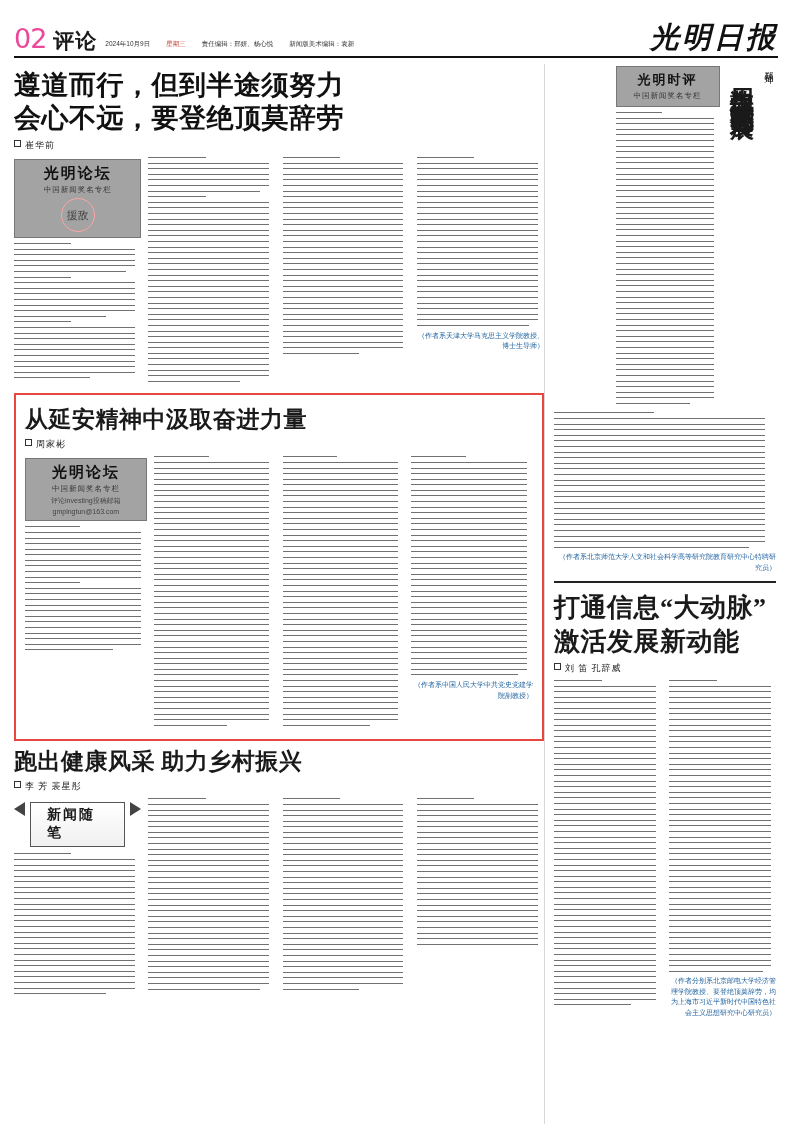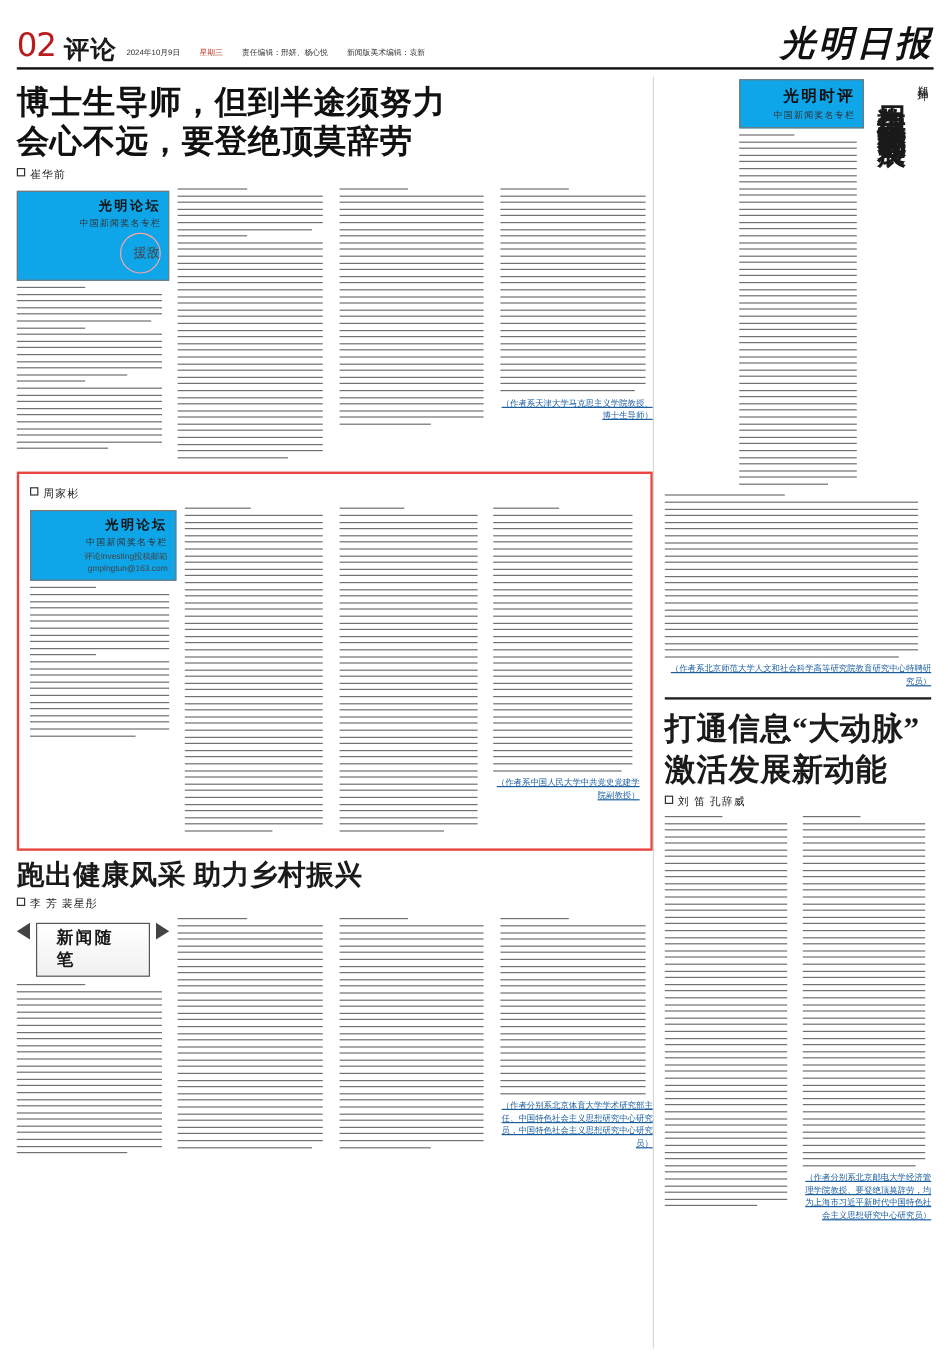--- a/index.html
+++ b/index.html
@@ -23,21 +23,21 @@
   
   .masthead {
     display: flex;
     align-items: flex-end;
     border-bottom: 2px solid #111;
     padding-bottom: 4px;
     height: 48px;
   }
   .page-num {
     font-size: 27px;
-    color: #b91c1c;
+    color: #ec4899;
     font-family: "DejaVu Sans", sans-serif;
     line-height: 1;
     margin-right: 7px;
     letter-spacing: -1px;
   }
   .section-name {
     font-size: 21px;
     font-weight: bold;
     letter-spacing: 1px;
     margin-right: 8px;
@@ -104,26 +104,26 @@
     width: 7px; height: 7px;
     border: 1px solid #333;
     margin-right: 4px;
     vertical-align: 1px;
   }
 
   
   .banner {
     border: 1px solid #777;
     padding: 4px 6px 5px 6px;
-    text-align: right;
-    background: #0ea5e9;
+    text-align: center;
+    background: #a3a3a3;
     margin: 2px 0 5px 0;
   }
   .banner .b-title {
-    font-size: 11px;
+    font-size: 15px;
     font-weight: bold;
     letter-spacing: 2px;
     color: #111;
   }
   .banner .b-sub {
     font-size: 7.5px;
     letter-spacing: 1px;
     color: #333;
     margin-top: 2px;
   }
@@ -165,21 +165,20 @@
   .ln.w72 { width: 72%; }
   .ln.w60 { width: 60%; }
   .ln.w45 { width: 45%; }
 
   .credit {
     font-size: 7px;
     color: #1b5e9e;
     text-align: right;
     line-height: 1.5;
     margin-top: 4px;
-    text-decoration: underline;
   }
 
   
   .redbox {
     border: 2.5px solid #e8463f;
     padding: 8px 9px 9px 9px;
     margin: 7px 0 6px 0;
     background: #fff;
   }
 
@@ -252,21 +251,21 @@
     <div class="mast-right">
       <div class="logo-cn">光明日报</div>
     </div>
   </div>
 
   <div class="content">
 
     <div class="col-left">
 
       <div>
-        <h1 class="head">博士生导师，但到半途须努力</h1>
+        <h1 class="head">遵道而行，但到半途须努力</h1>
         <h1 class="head" style="margin-top:-6px;">会心不远，要登绝顶莫辞劳</h1>
         <div class="byline"><span class="sq"></span><span>崔华前</span></div>
 
         <div class="cols">
           <div class="tcol">
             <div class="banner seal">
               <div class="b-title">光明论坛</div>
               <div class="b-sub">中国新闻奖名专栏</div>
               <div class="seal-badge">援敌</div>
             </div>
@@ -417,20 +416,21 @@
                 <div class="ln w95"></div>
                 <div class="ln w88"></div>
             </div>
             <div class="credit">（作者系天津大学马克思主义学院教授、
 博士生导师）</div>
           </div>
         </div>
       </div>
 
       <div class="redbox">
+        <h2 class="head2" style="font-size:23px;">从延安精神中汲取奋进力量</h2>
         <div class="byline"><span class="sq"></span><span>周家彬</span></div>
 
         <div class="cols">
           <div class="tcol">
             <div class="banner">
               <div class="b-title">光明论坛</div>
               <div class="b-sub">中国新闻奖名专栏</div>
               <div class="b-extra">评论investing投稿邮箱</div>
               <div class="b-extra">gmplngtun@163.com</div>
             </div>
@@ -755,21 +755,20 @@
                 <div class="ln w95"></div>
                 <div class="ln w95"></div>
                 <div class="ln w95"></div>
                 <div class="ln w95"></div>
                 <div class="ln w95"></div>
                 <div class="ln w95"></div>
                 <div class="ln w95"></div>
                 <div class="ln w95"></div>
                 <div class="ln w95"></div>
             </div>
-            <div class="credit">（作者分别系北京体育大学学术研究部主任、中国特色社会主义思想研究中心研究员，中国特色社会主义思想研究中心研究员）</div>
           </div>
         </div>
       </div>
 
     </div>
 
     <div class="col-right">
 
       <div class="rt-top">
         <div style="display:flex;">

